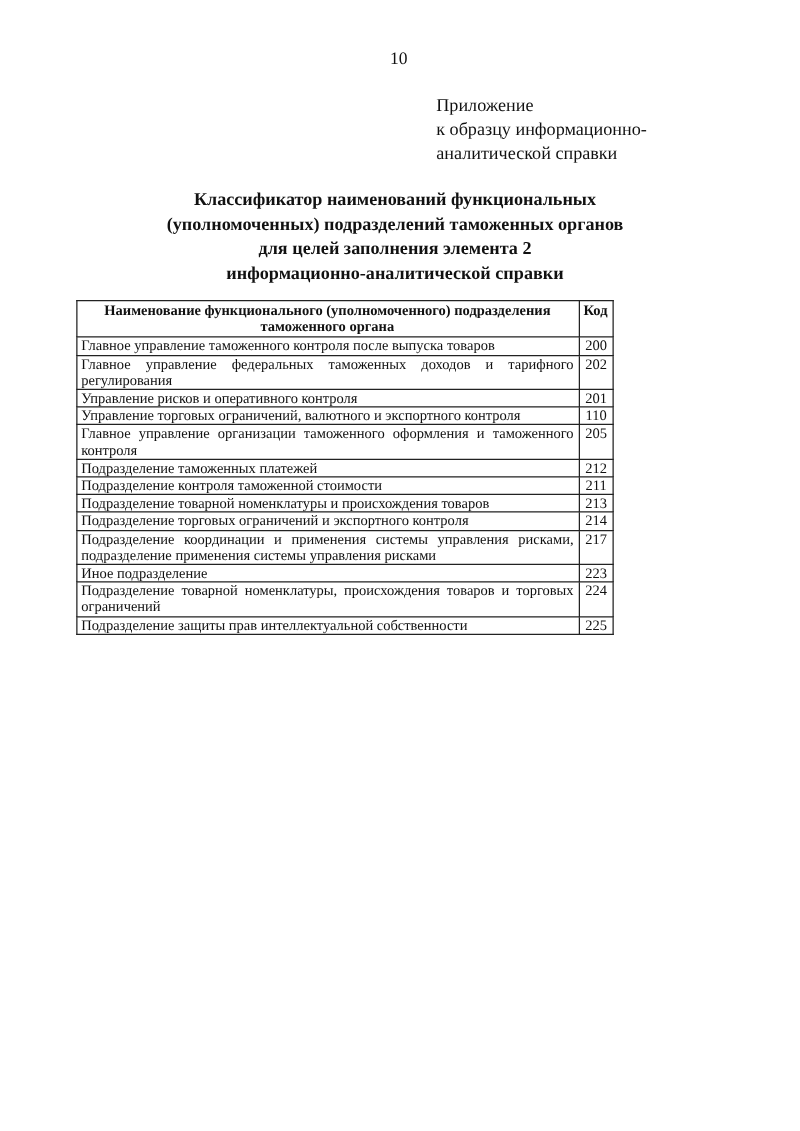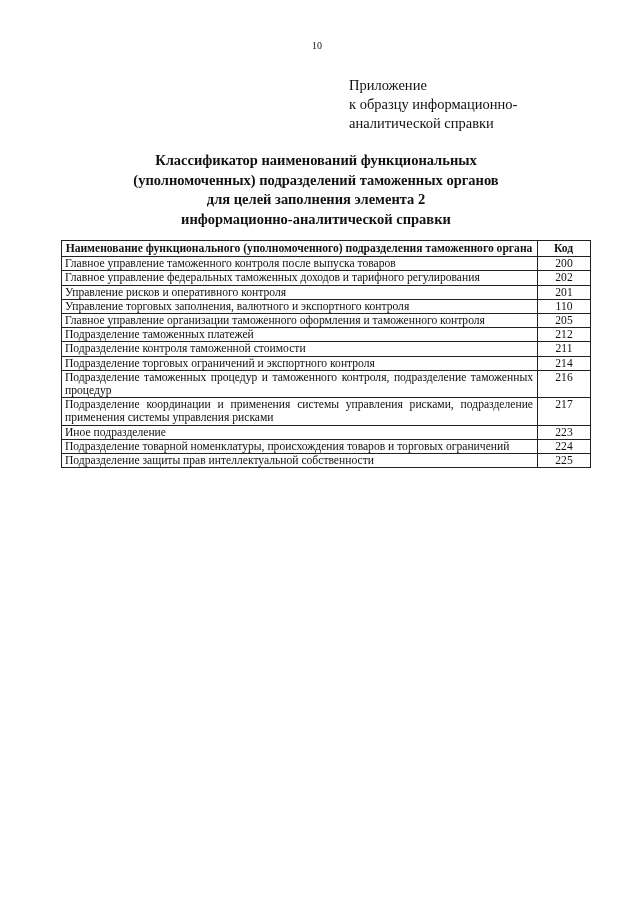--- a/index.html
+++ b/index.html
@@ -12,21 +12,21 @@
       height: 905px;
       position: relative;
       font-family: "Liberation Serif", "DejaVu Serif", serif;
       color: #111111;
       overflow: hidden;
     }
     .page-number {
       position: absolute;
       left: 312px;
       top: 40px;
-      font-size: 10px;
+      font-size: 14px;
     }
     .appendix {
       position: absolute;
       left: 349px;
       top: 76px;
       font-size: 14.5px;
       line-height: 19px;
     }
     .appendix div { white-space: nowrap; }
     .doc-title {
@@ -37,21 +37,21 @@
       text-align: center;
       font-weight: bold;
       font-size: 14.5px;
       line-height: 19.5px;
     }
     .doc-title div { white-space: nowrap; }
     table.classifier {
       position: absolute;
       left: 61px;
       top: 240px;
-      width: 530px;
+      width: 430px;
       border-collapse: collapse;
       font-size: 11.6px;
       line-height: 13.2px;
     }
     table.classifier th, table.classifier td {
       border: 1px solid #222222;
       padding: 0 4px 0 3px;
       vertical-align: top;
     }
     table.classifier th {
@@ -103,42 +103,42 @@
     </tr>
     <tr>
       <td class="name">Главное управление федеральных таможенных доходов и тарифного регулирования</td>
       <td class="code">202</td>
     </tr>
     <tr>
       <td class="name">Управление рисков и оперативного контроля</td>
       <td class="code">201</td>
     </tr>
     <tr>
-      <td class="name">Управление торговых заполнения, валютного и экспортного контроля</td>
+      <td class="name">Управление торговых ограничений, валютного и экспортного контроля</td>
       <td class="code">110</td>
     </tr>
     <tr>
       <td class="name">Главное управление организации таможенного оформления и таможенного контроля</td>
       <td class="code">205</td>
     </tr>
     <tr>
       <td class="name">Подразделение таможенных платежей</td>
       <td class="code">212</td>
     </tr>
     <tr>
       <td class="name">Подразделение контроля таможенной стоимости</td>
       <td class="code">211</td>
     </tr>
     <tr>
+      <td class="name">Подразделение товарной номенклатуры и происхождения товаров</td>
+      <td class="code">213</td>
+    </tr>
+    <tr>
       <td class="name">Подразделение торговых ограничений и экспортного контроля</td>
       <td class="code">214</td>
-    </tr>
-    <tr>
-      <td class="name">Подразделение таможенных процедур и таможенного контроля, подразделение таможенных процедур</td>
-      <td class="code">216</td>
     </tr>
     <tr>
       <td class="name">Подразделение координации и применения системы управления рисками, подразделение применения системы управления рисками</td>
       <td class="code">217</td>
     </tr>
     <tr>
       <td class="name">Иное подразделение</td>
       <td class="code">223</td>
     </tr>
     <tr>

